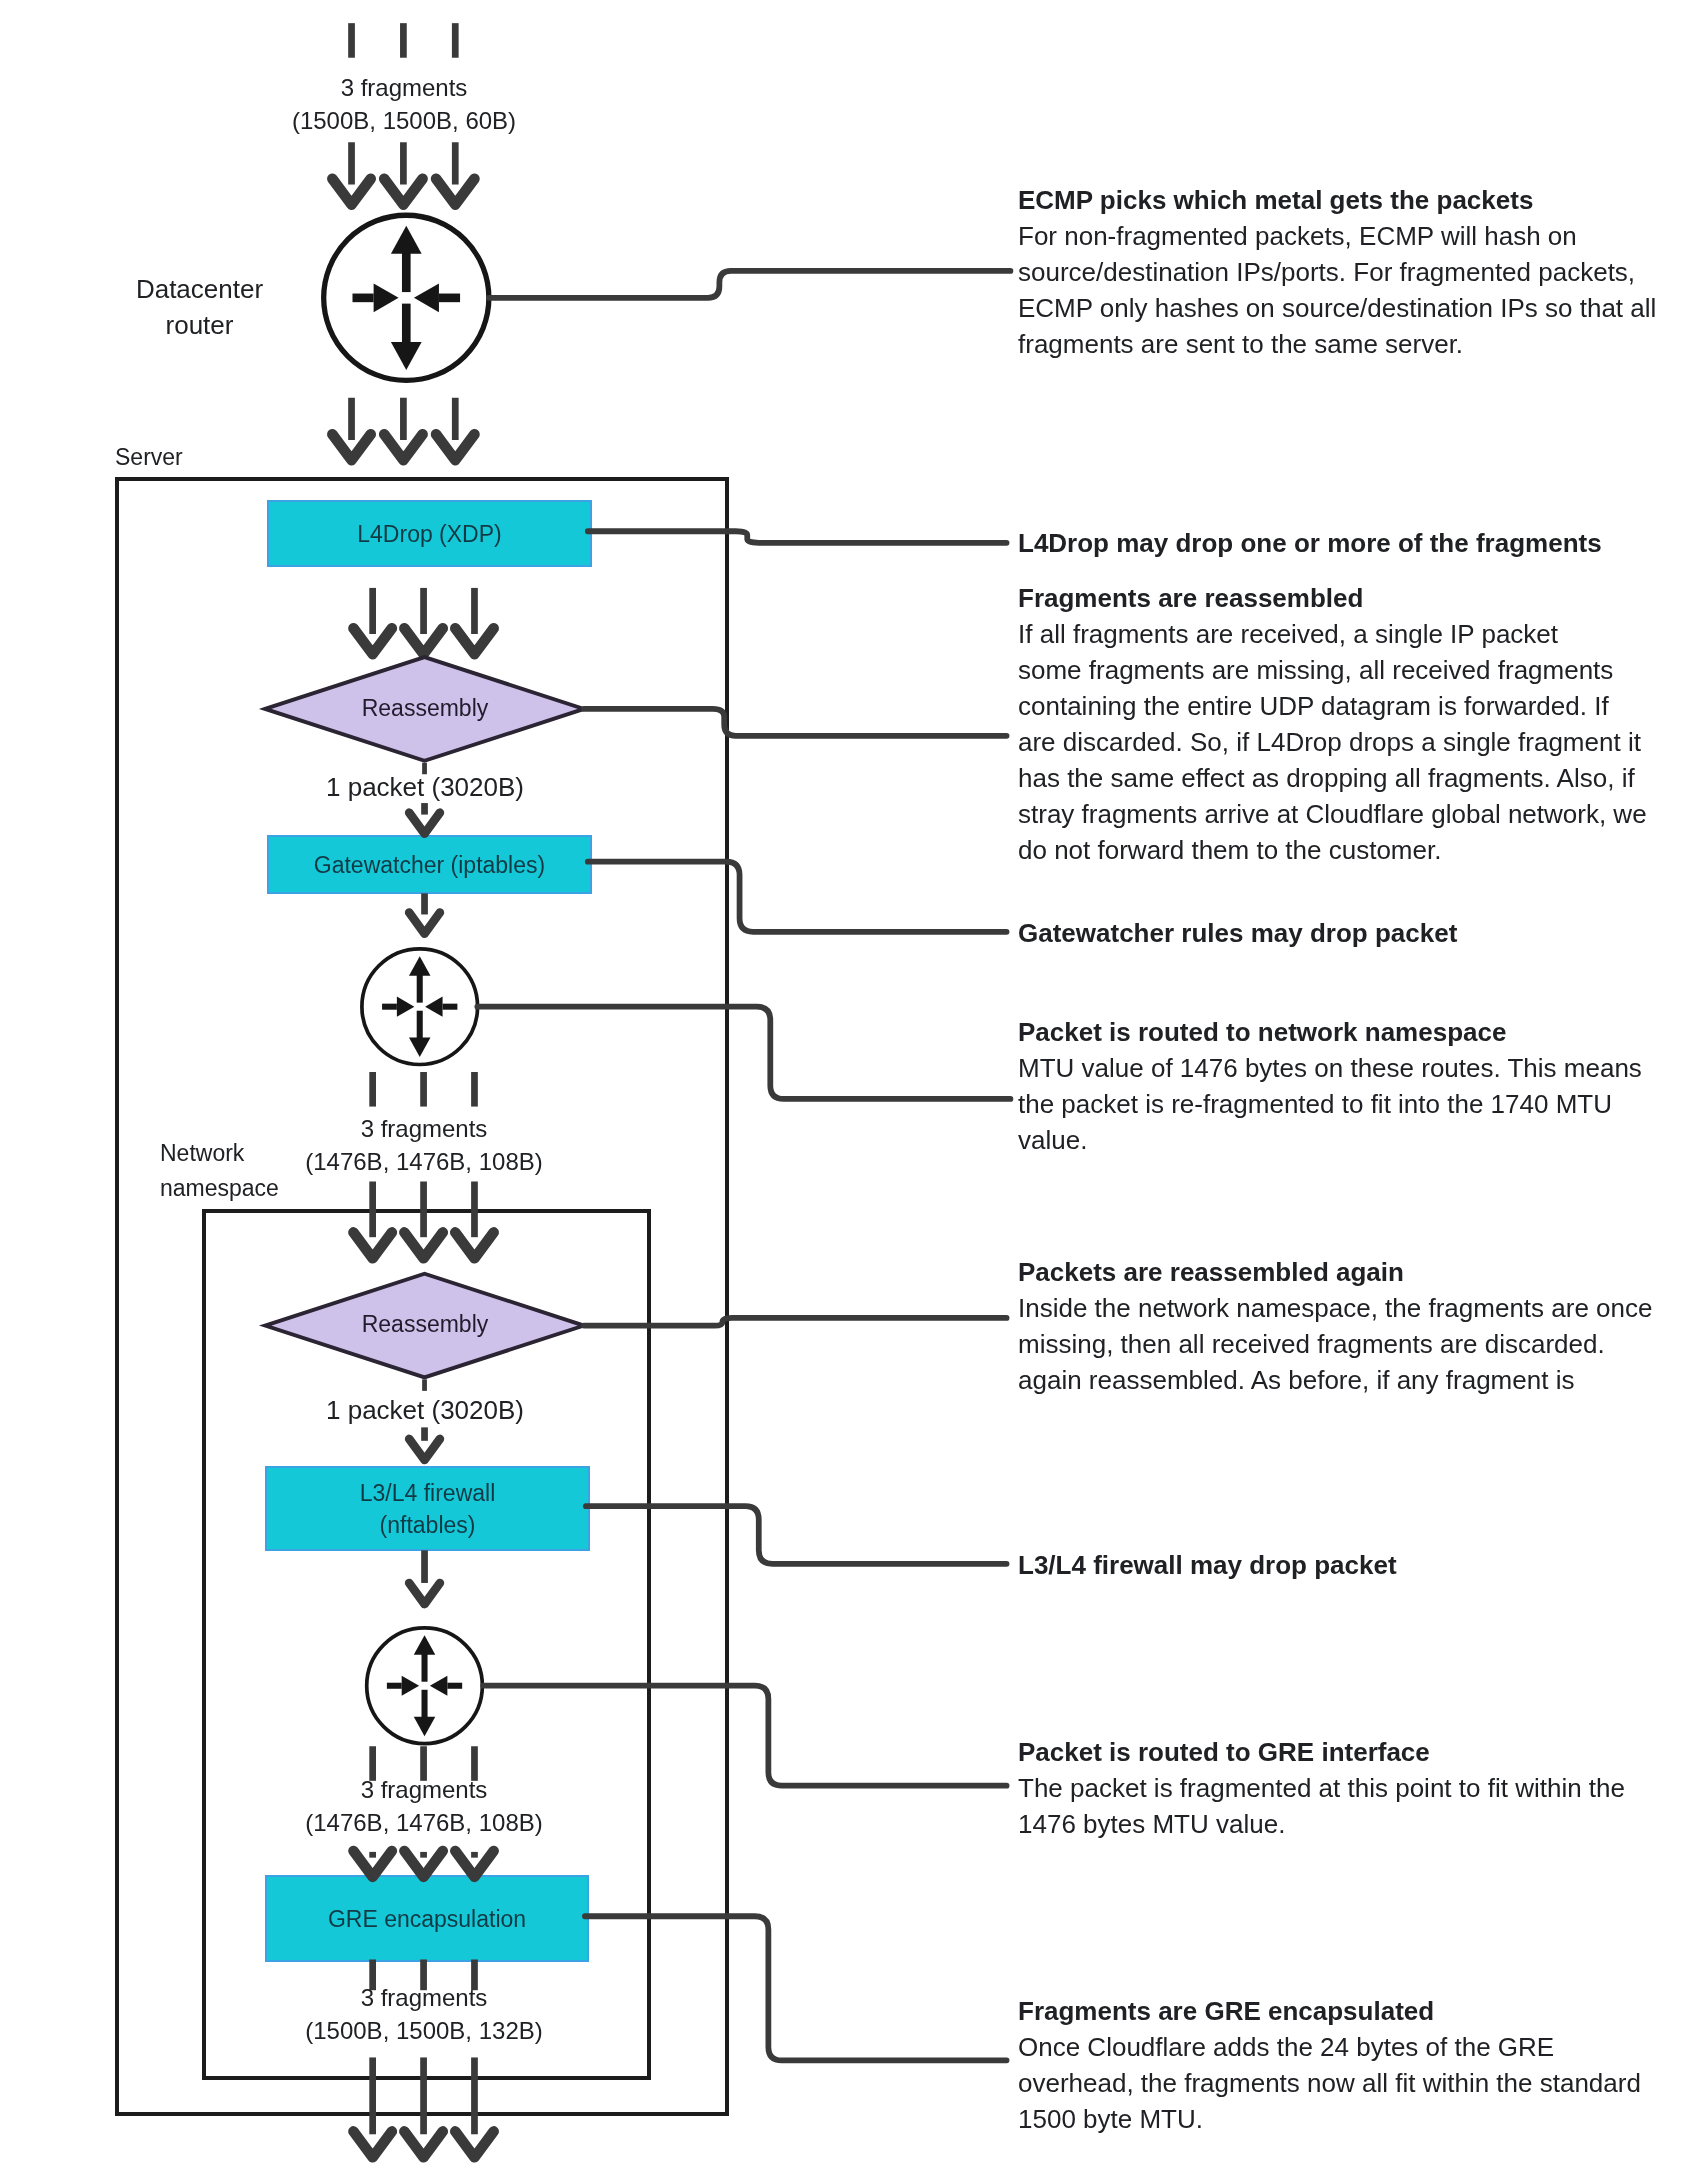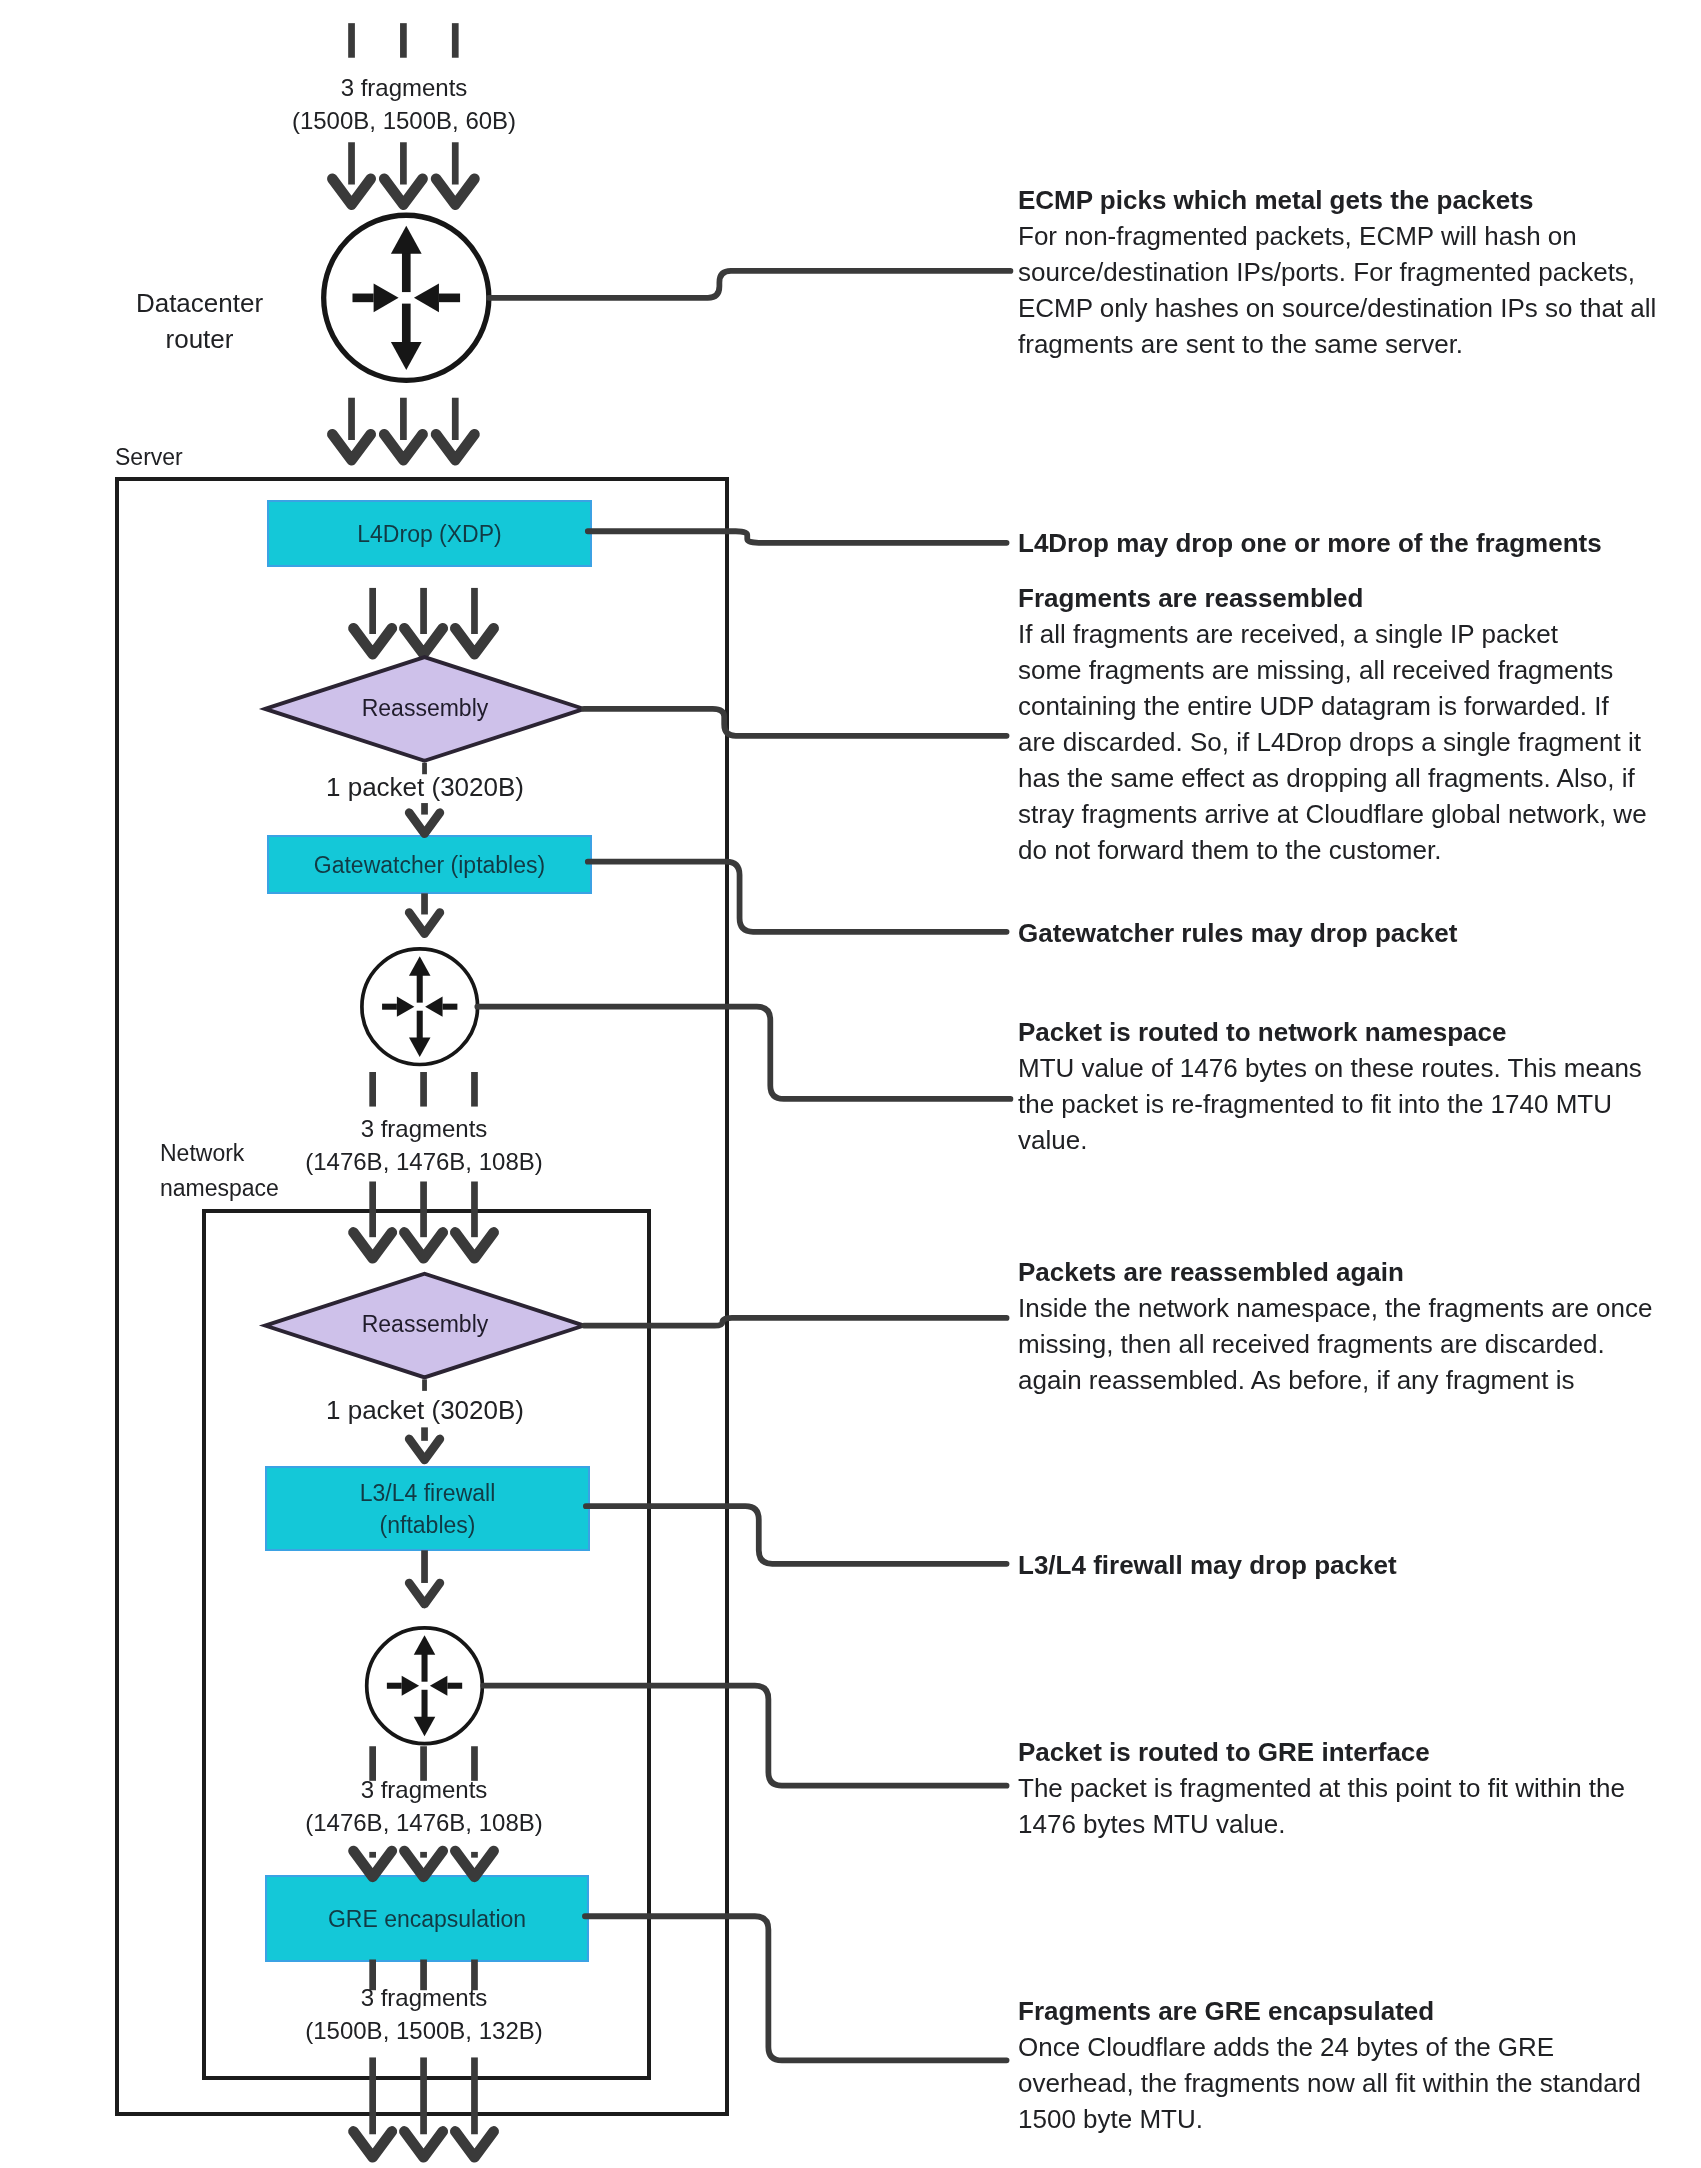--- a/index.html
+++ b/index.html
@@ -204,21 +204,21 @@
       <path class="conn" d="M 503 1755 H 786 Q 800 1755 800 1769 V 1845 Q 800 1859 814 1859 H 1048"></path>
       <path class="conn" d="M 609 1995 H 786 Q 800 1995 800 2009 V 2131 Q 800 2145 814 2145 H 1048"></path>
     </g>
   </svg>
 
   <div class="lbl flow-lbl center" style="left:260px;top:71px;width:288px;">
     <div>3 fragments</div>
     <div>(1500B, 1500B, 60B)</div>
   </div>
 
-  <div class="lbl side-lbl center" style="left:113px;top:285px;width:173px;">Datacenter router</div>
+  <div class="lbl side-lbl center" style="left:113px;top:271px;width:173px;">Datacenter router</div>
 
   <div class="lbl small-lbl" style="left:115px;top:440px;">Server</div>
 
   <div class="dia-lbl" style="left:329px;top:695px;">Reassembly</div>
 
   <div class="lbl pkt-lbl center" style="left:281px;top:772px;width:288px;">1 packet (3020B)</div>
 
   <div class="lbl flow-lbl center" style="left:280px;top:1112px;width:288px;">
     <div>3 fragments</div>
     <div>(1476B, 1476B, 108B)</div>

